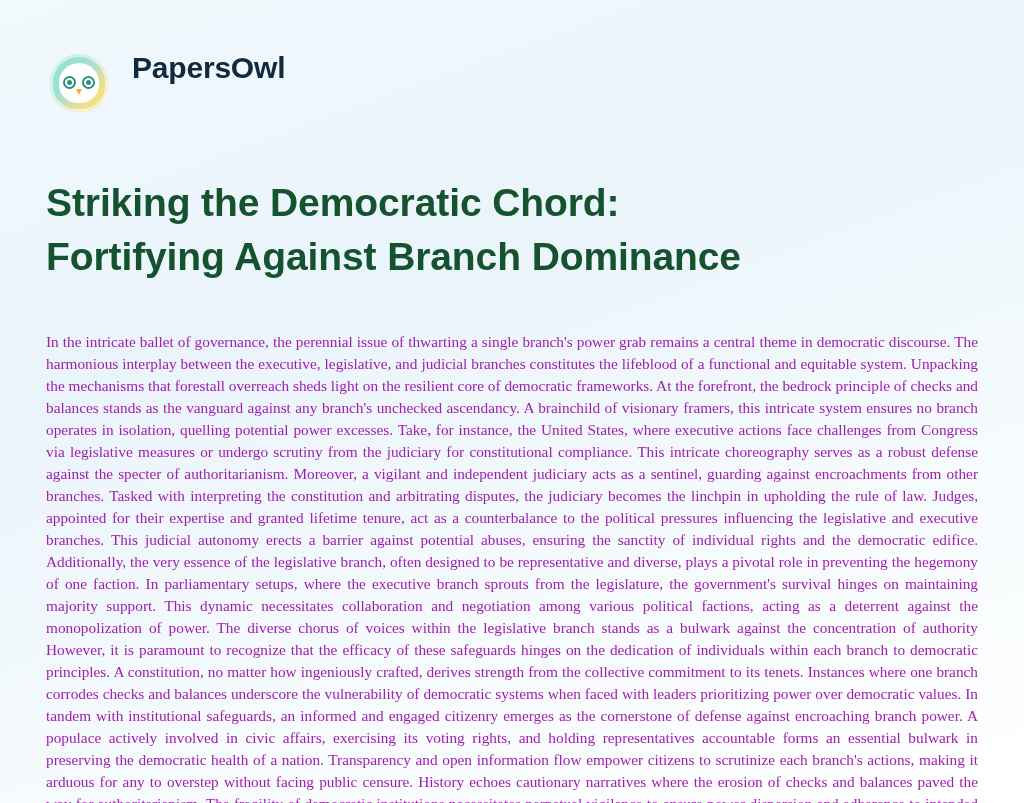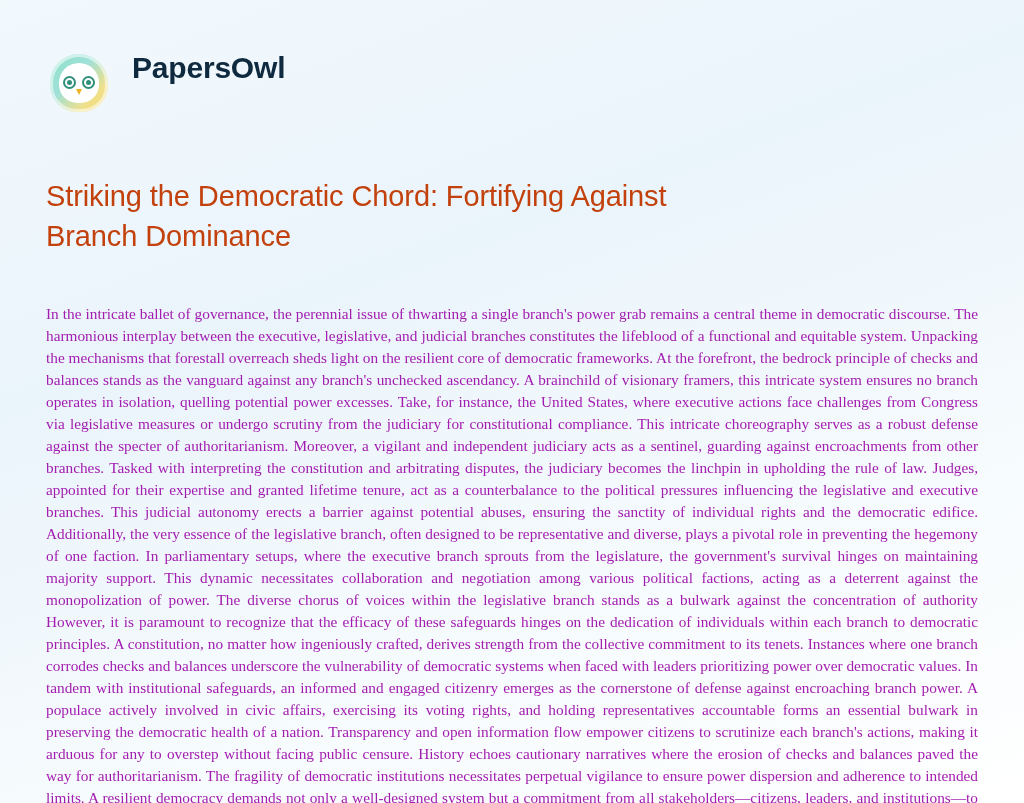--- a/index.html
+++ b/index.html
@@ -106,23 +106,23 @@
     line-height: 1.5;
     margin-top: 3px;
     max-width: 800px;
     word-break: break-word;
   }
   .content {
     padding: 14px 46px 0 46px;
   }
   .doc-title {
     font-family: "Liberation Sans", sans-serif;
-    font-size: 29px;
-    font-weight: normal;
-    color: #c2410c;
+    font-size: 39px;
+    font-weight: bold;
+    color: #14532d;
     line-height: 1.38;
     margin: 52px 0 18px 0;
     max-width: 700px;
     letter-spacing: -0.1px;
   }
   .doc-body {
     font-family: "Liberation Serif", serif;
     font-size: 15.3px;
     line-height: 1.44;
     color: #a21caf;

